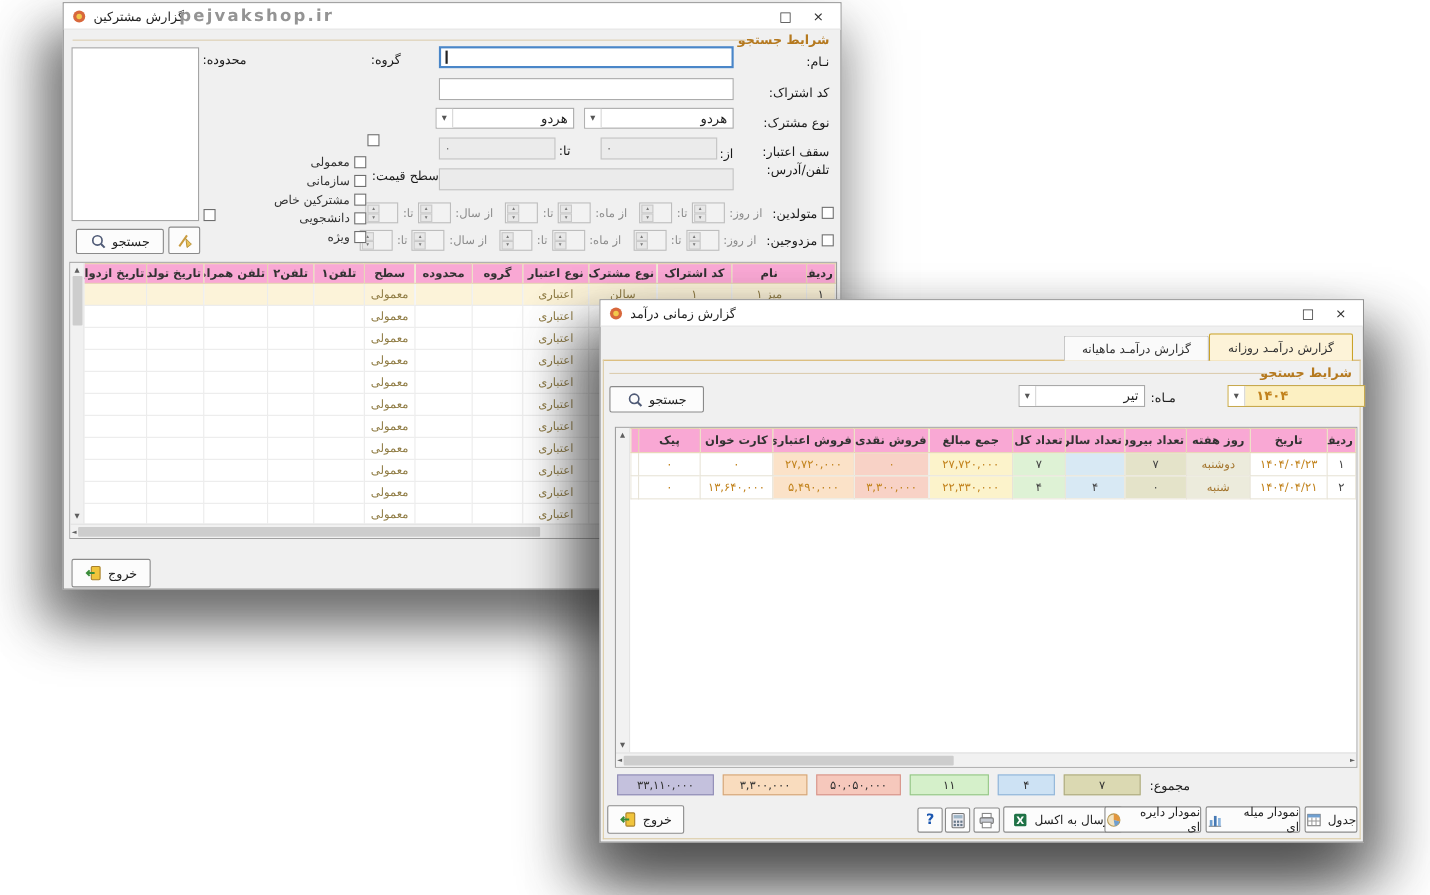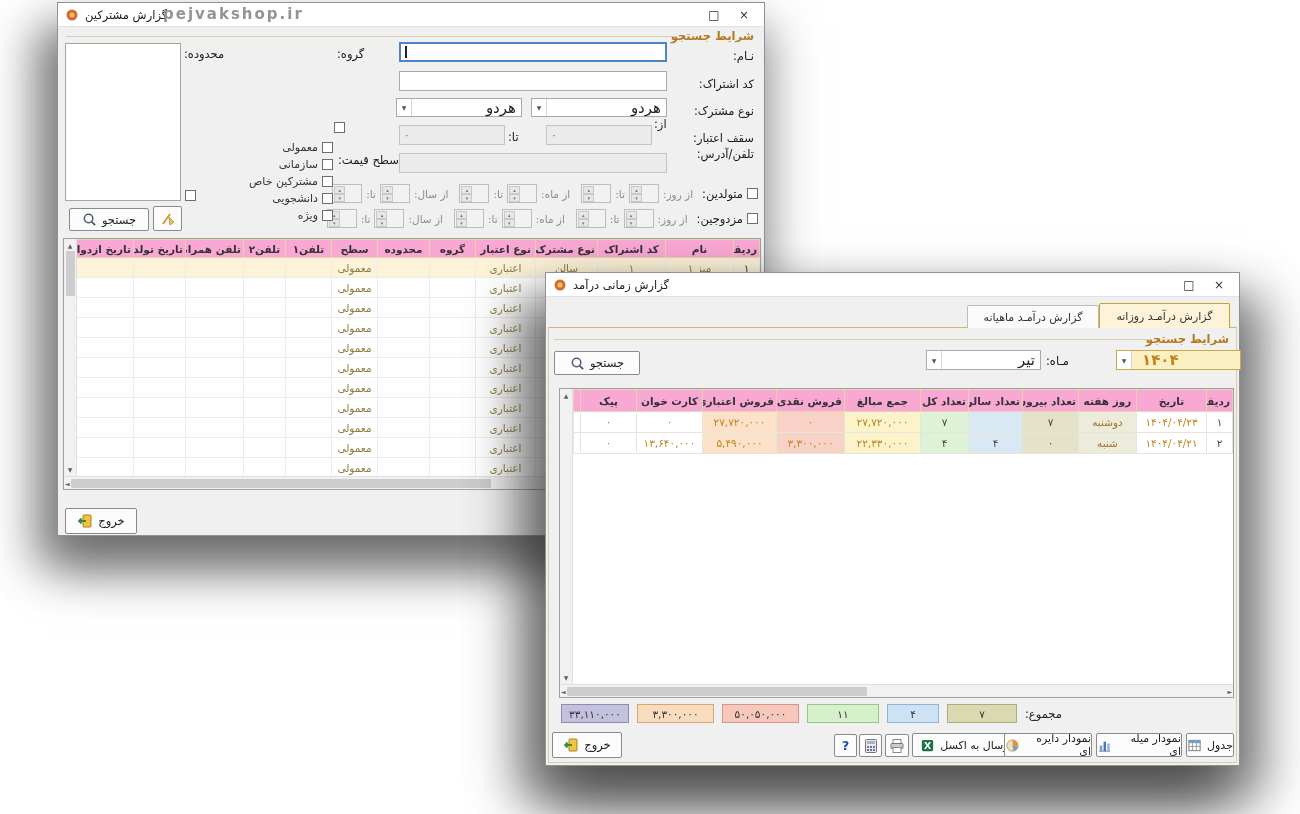--- a/index.html
+++ b/index.html
@@ -25,21 +25,21 @@
   .dimlbl{color:#8c8c8c;font-size:10.5px;white-space:nowrap;}
   .glbl{position:absolute;font-size:11.5px;font-weight:bold;color:#b5791f;white-space:nowrap;}
   .gline{position:absolute;height:1px;background:#dccdb0;}
 
   .tbx{position:absolute;background:#fff;border:1px solid #ababab;height:20px;}
   .tbx.dis{background:#ebebeb;border-color:#c4c4c4;color:#6f6f6f;font-size:10.5px;line-height:18px;padding:0 4px;direction:ltr;text-align:left;}
   .tbx.focus{border:2px solid #4a86c8;}
   .caret{position:absolute;left:4px;top:2px;width:2px;height:12px;background:#222;}
 
   .combo{position:absolute;height:19px;background:#fff;border:1px solid #a9a9a9;display:flex;align-items:center;}
-  .combo .val{flex:1;font-size:15px;color:#222;padding:0 5px;white-space:nowrap;overflow:hidden;}
+  .combo .val{flex:1;font-size:12px;color:#222;padding:0 5px;white-space:nowrap;overflow:hidden;}
   .combo .ddbtn{width:15px;height:100%;background:#fff;display:flex;align-items:center;justify-content:center;font-size:6px;color:#555;border-right:1px solid #d6d6d6;}
   .combo.ylw{background:#fcf0c2;border-color:#c7a94e;}
   .combo.ylw .val{color:#c2831d;font-weight:bold;}
 
   .spin{width:30px;height:19px;background:#f2f2f2;border:1px solid #bdbdbd;position:relative;flex:0 0 auto;}
   .spin .sb{position:absolute;left:1px;width:11px;height:8px;background:#e7e7e7;border:1px solid #c9c9c9;color:#777;font-size:5px;line-height:6px;text-align:center;}
   .spin .sb.up{top:1px;}
   .spin .sb.dn{top:9px;}
 
   .cb{width:11px;height:11px;background:#fff;border:1px solid #6e6e6e;display:inline-block;flex:0 0 auto;}
@@ -117,21 +117,21 @@
 
   .tabs-line{position:absolute;left:2px;right:2px;top:30px;height:1px;background:#d8b366;}
   .tab{position:absolute;display:flex;align-items:center;justify-content:center;font-size:11px;color:#333;white-space:nowrap;}
   .tab.active{background:#fdf3d8;border:1px solid #c9a22a;border-bottom:none;z-index:2;border-radius:2px 2px 0 0;}
   .tab.inactive{background:#fafafa;border:1px solid #bcbcbc;border-bottom:none;border-radius:2px 2px 0 0;}
   .tabpanel{position:absolute;left:2px;right:2px;top:30px;bottom:2px;border:1px solid #ddcda6;border-top:none;}
 
   .totals{position:absolute;display:flex;align-items:center;gap:8px;direction:rtl;}
   .totals .tlabel{font-size:11.5px;color:#222;white-space:nowrap;}
   .tbox{height:19px;border:1px solid;display:flex;align-items:center;justify-content:center;font-size:10.5px;color:#333;}
-  .tbox0{width:70px}.tbox1{width:52px}.tbox2{width:72px}.tbox3{width:77px}.tbox4{width:77px}.tbox5{width:68px}
+  .tbox0{width:70px}.tbox1{width:52px}.tbox2{width:72px}.tbox3{width:77px}.tbox4{width:77px}.tbox5{width:88px}
 
   .iconbtn{position:absolute;background:#fcfcfc;border:1px solid #8a8a8a;border-radius:2px;display:flex;align-items:center;justify-content:center;}
   .help-glyph{color:#1a56b0;font-weight:bold;font-size:13px;}
 </style>
 </head>
 <body>
 
 <div class="watermark">pejvakshop.ir</div>
 
 <div class="window" id="win1">
@@ -162,21 +162,21 @@
     <div class="combo" style="left:473px;top:71px;width:136px;">
       <span class="val">هردو</span>
       <span class="ddbtn">▼</span>
     </div>
     <div class="combo" style="left:338px;top:71px;width:126px;">
       <span class="val">هردو</span>
       <span class="ddbtn">▼</span>
     </div>
 
     <span class="lbl" style="right:10px;top:104px;">سقف اعتبار:</span>
-    <span class="lbl" style="left:596px;top:90px;">از:</span>
+    <span class="lbl" style="left:596px;top:106px;">از:</span>
     <div class="tbx dis" style="left:488px;top:98px;width:106px;">۰</div>
     <span class="lbl" style="left:450px;top:103px;">تا:</span>
     <div class="tbx dis" style="left:341px;top:98px;width:106px;">۰</div>
 
     <span class="lbl" style="right:10px;top:120px;text-align:center;">تلفن/آدرس:</span>
     <div class="tbx dis" style="left:341px;top:126px;width:268px;"></div>
 
     <div class="spinrow" style="top:157px;">
       <span class="cb"></span>
       <span class="flbl">متولدین:</span>

